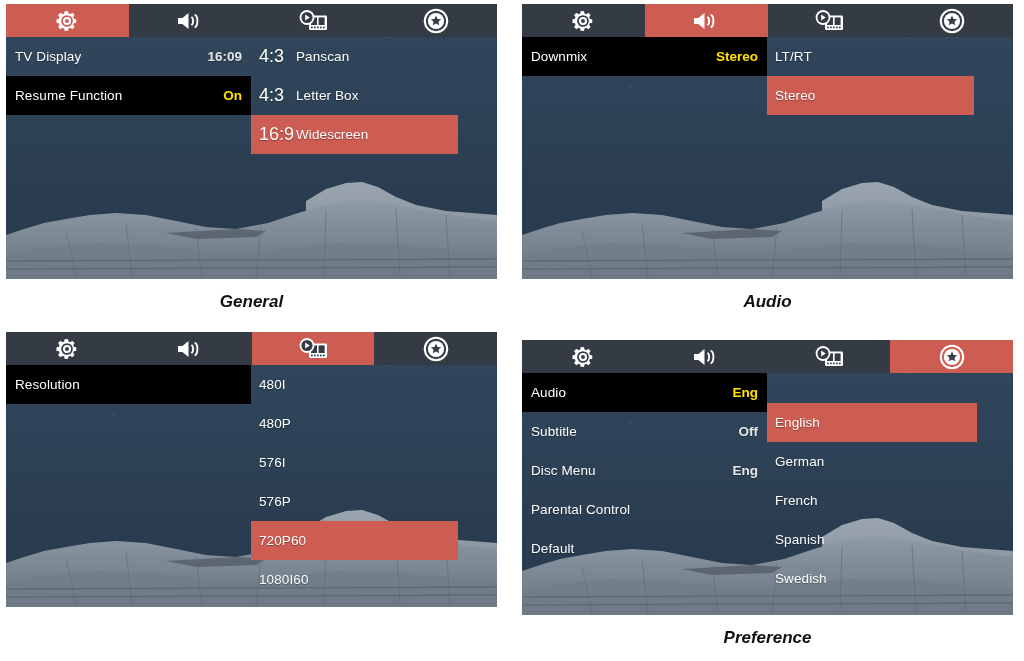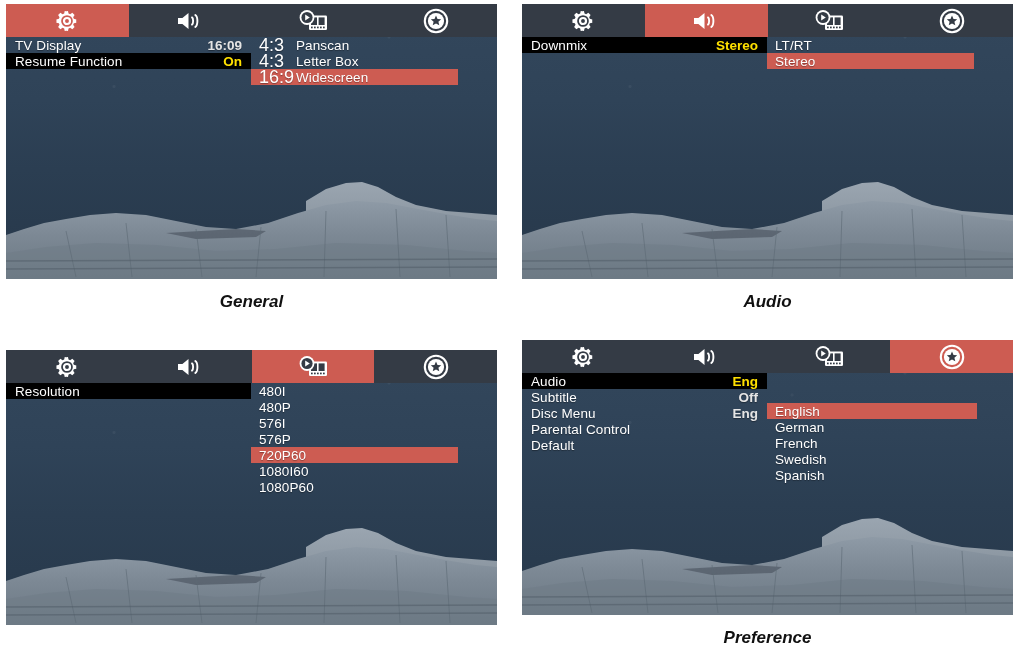--- a/index.html
+++ b/index.html
@@ -22,21 +22,21 @@
     height: 661px;
   }
 
   
   .panel-block {
     position: absolute;
     width: 491px;
   }
   .panel-block.p1 { left: 6px;   top: 4px; }
   .panel-block.p2 { left: 522px; top: 4px; }
-  .panel-block.p3 { left: 6px;   top: 350px; text-decoration: underline; }
+  .panel-block.p3 { left: 6px;   top: 332px; text-decoration: underline; }
   .panel-block.p4 { left: 522px; top: 340px; }
 
   
   .screen {
     position: relative;
     width: 491px;
     height: 275px;
     overflow: hidden;
     background: #2c3e52;
   }
@@ -81,21 +81,21 @@
   
   .left-col {
     position: absolute;
     left: 0;
     top: 33px;
     width: 245px;
     z-index: 4;
   }
   .row {
     position: relative;
-    height: 16px;
+    height: 39px;
     display: flex;
     align-items: center;
     box-sizing: border-box;
     padding: 0 8px 0 9px;
   }
   .row.hl { background: #000000; }
   .row .lbl {
     color: #ffffff;
     font-size: 13.5px;
     letter-spacing: 0.1px;
@@ -576,22 +576,22 @@
           <div class="row hl">
             <span class="lbl">English</span>
           </div>
           <div class="row">
             <span class="lbl">German</span>
           </div>
           <div class="row">
             <span class="lbl">French</span>
           </div>
           <div class="row">
+            <span class="lbl">Spanish</span>
+          </div>
+          <div class="row">
             <span class="lbl">Swedish</span>
-          </div>
-          <div class="row">
-            <span class="lbl">Spanish</span>
           </div>
         </div>
       </div>
       <div class="caption">Preference</div>
     </div>
   </div>
 
 </body></html>

